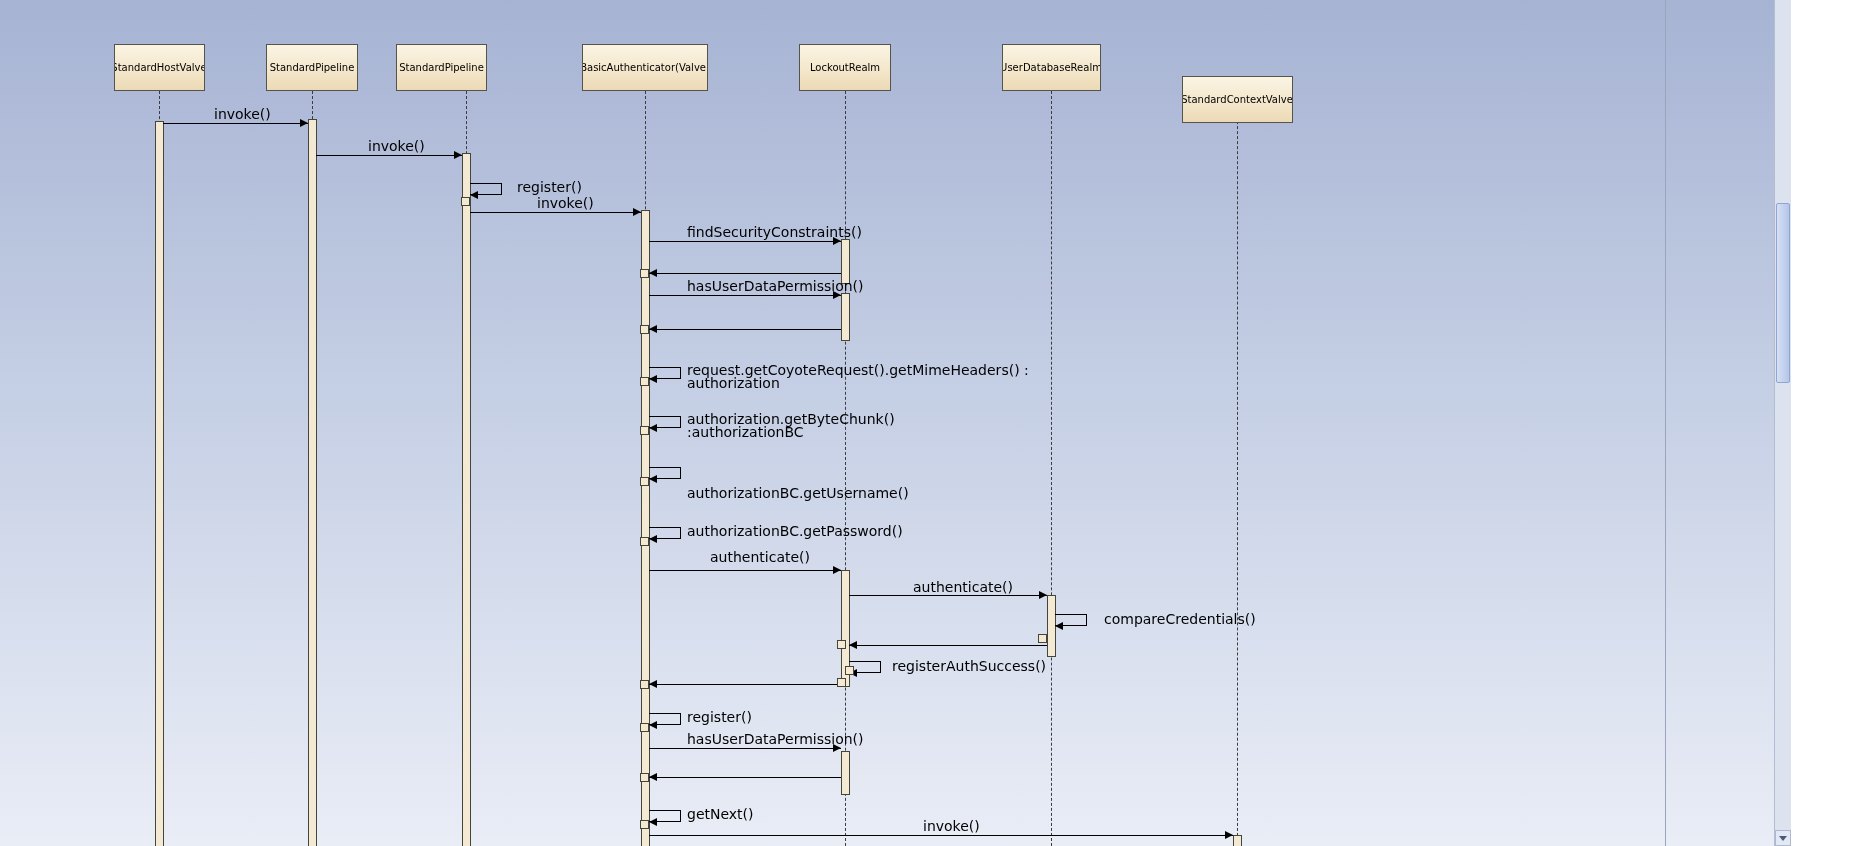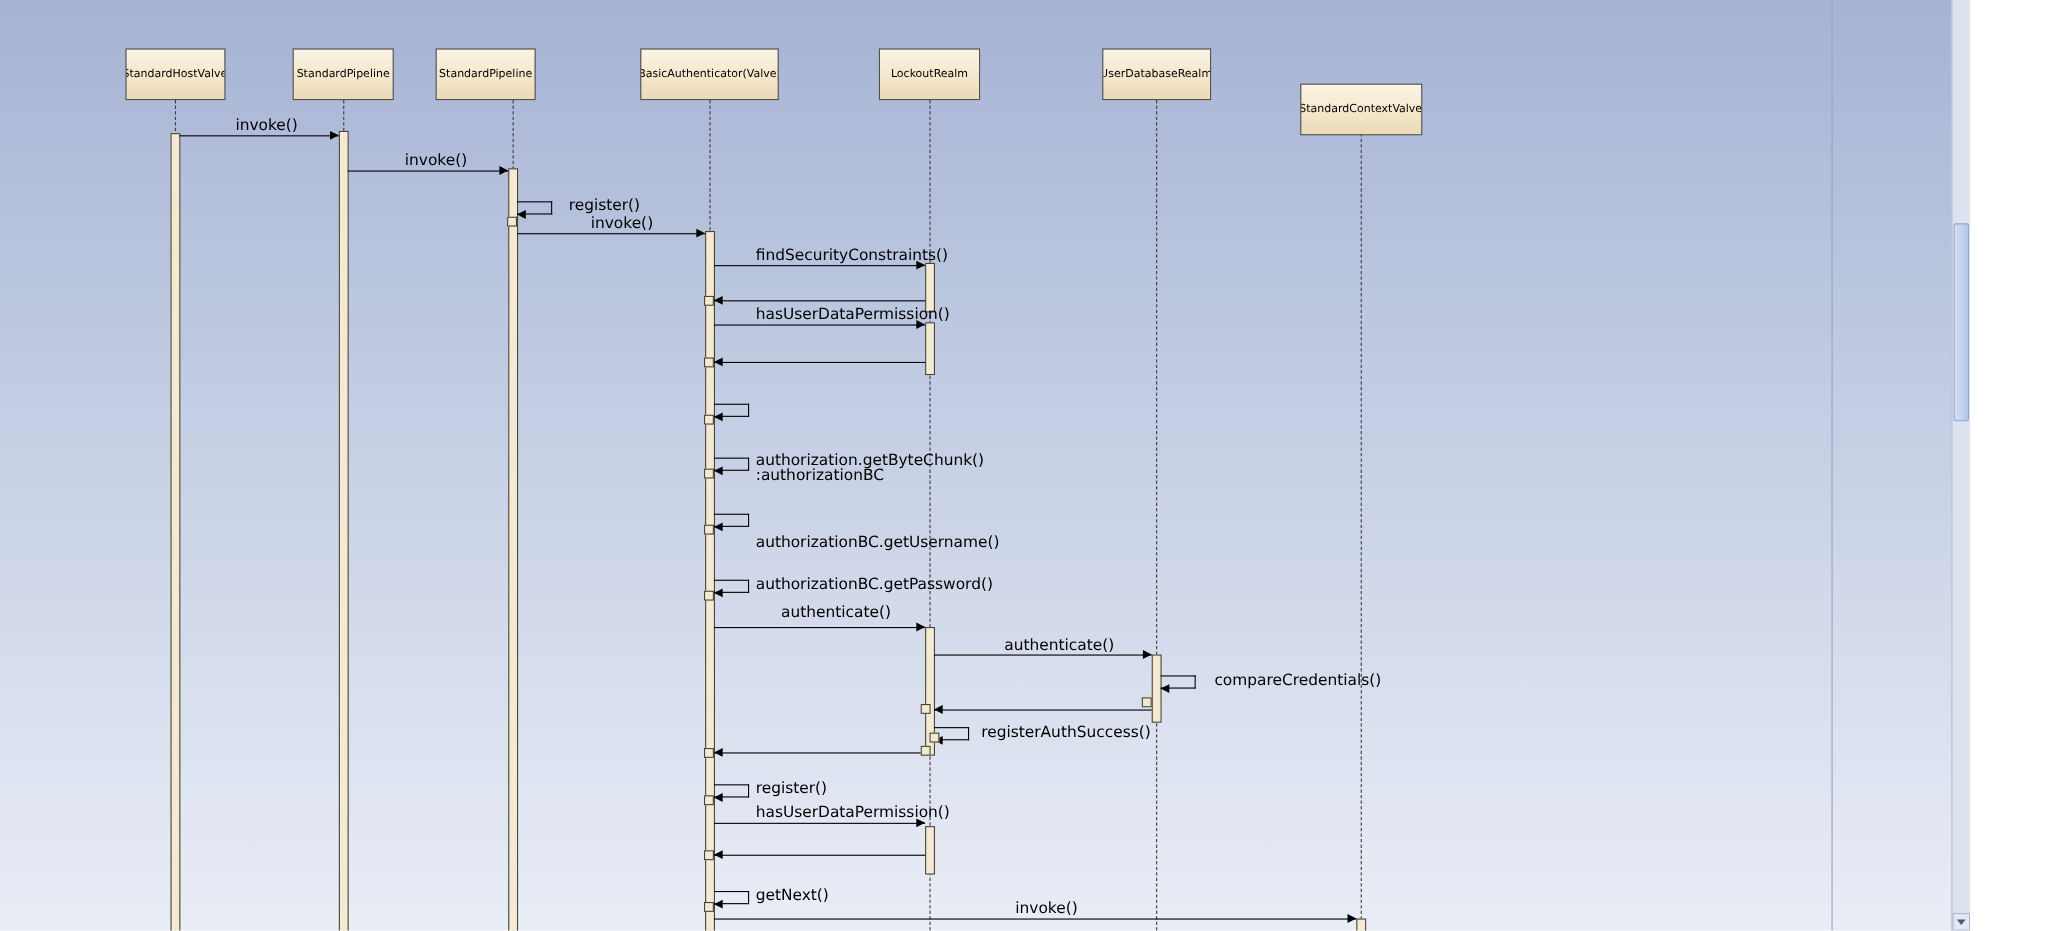--- a/index.html
+++ b/index.html
@@ -76,20 +76,22 @@
     <div class="msg-label" style="left: 687px; top: 226px;">findSecurityConstraints()</div>
     <div class="msg-line" style="left: 649px; top: 273px; width: 192px;"></div>
     <div class="arrow-left" style="left: 649px; top: 269px;"></div>
     <div class="msg-line" style="left: 649px; top: 295px; width: 192px;"></div>
     <div class="arrow-right" style="left: 833px; top: 291px;"></div>
     <div class="msg-label" style="left: 687px; top: 280px;">hasUserDataPermission()</div>
     <div class="msg-line" style="left: 649px; top: 329px; width: 192px;"></div>
     <div class="arrow-left" style="left: 649px; top: 325px;"></div>
     <div class="self-bracket" style="left: 649px; top: 367px; width: 32px; height: 12px;"></div>
     <div class="arrow-left" style="left: 649px; top: 375px;"></div>
+    <div class="msg-label" style="left: 687px; top: 364px;">request.getCoyoteRequest().getMimeHeaders() :
+authorization</div>
     <div class="self-bracket" style="left: 649px; top: 416px; width: 32px; height: 12px;"></div>
     <div class="arrow-left" style="left: 649px; top: 424px;"></div>
     <div class="msg-label" style="left: 687px; top: 413px;">authorization.getByteChunk()
 :authorizationBC</div>
     <div class="self-bracket" style="left: 649px; top: 467px; width: 32px; height: 12px;"></div>
     <div class="arrow-left" style="left: 649px; top: 475px;"></div>
     <div class="msg-label" style="left: 687px; top: 487px;">authorizationBC.getUsername()</div>
     <div class="self-bracket" style="left: 649px; top: 527px; width: 32px; height: 12px;"></div>
     <div class="arrow-left" style="left: 649px; top: 535px;"></div>
     <div class="msg-label" style="left: 687px; top: 525px;">authorizationBC.getPassword()</div>

